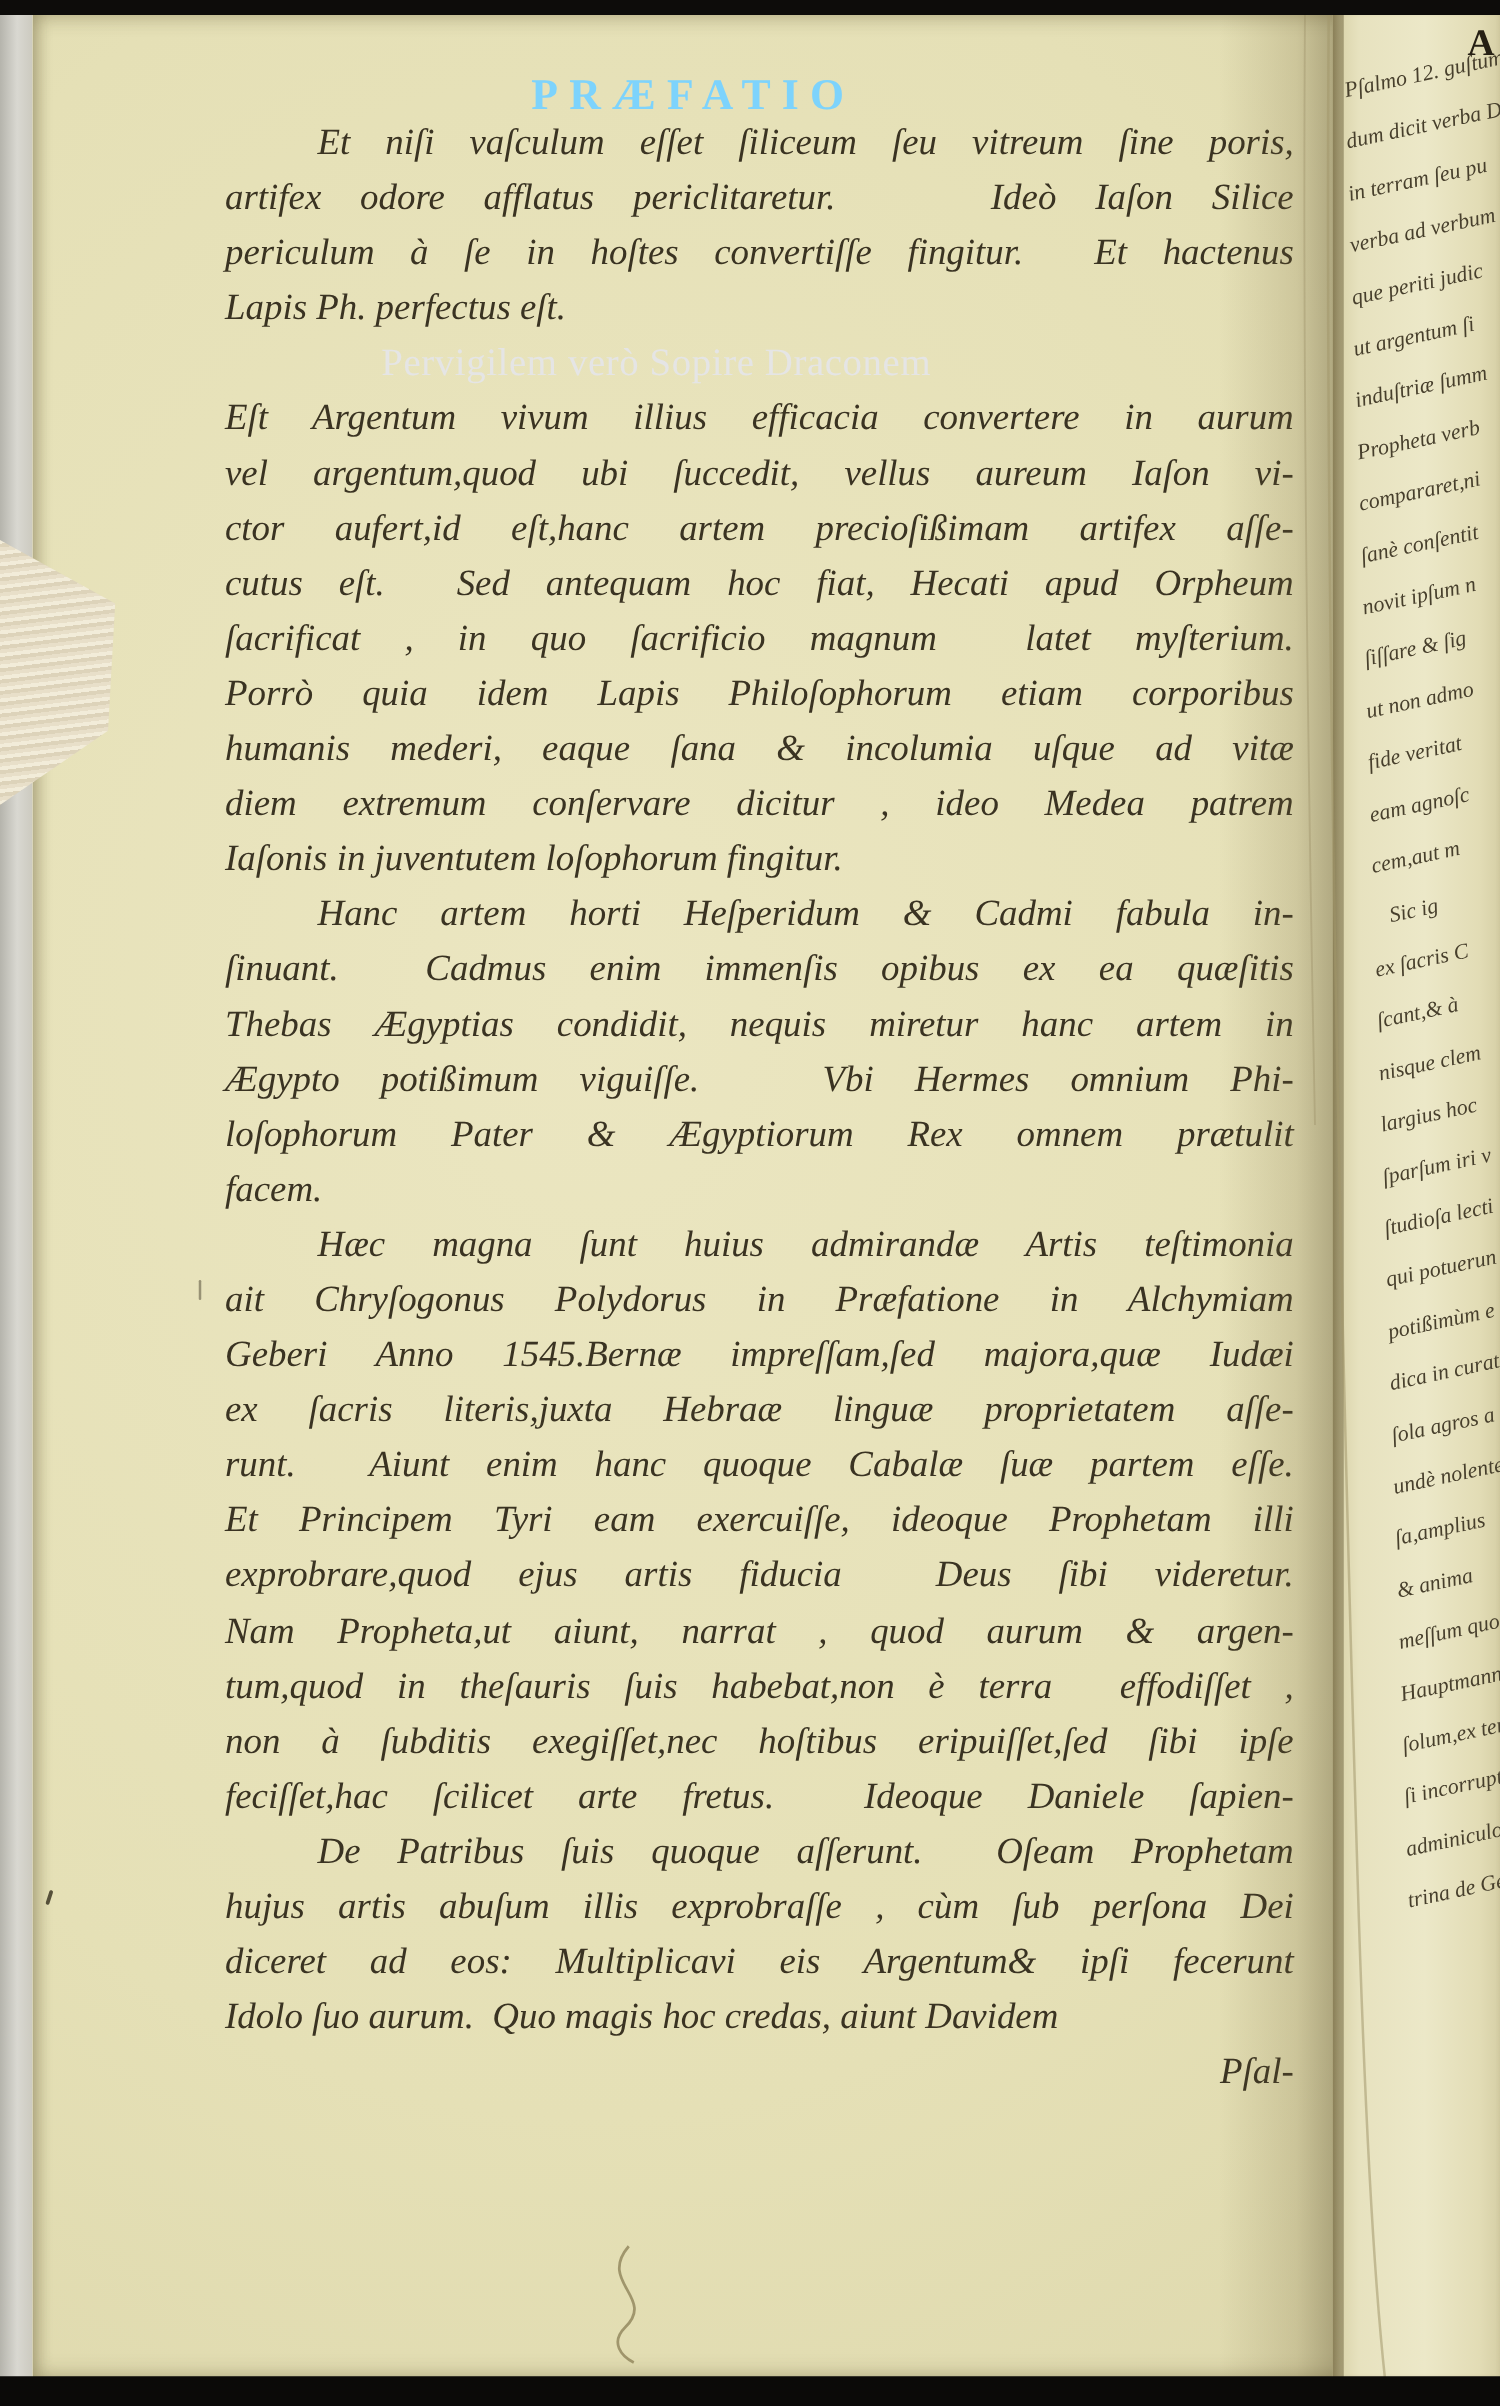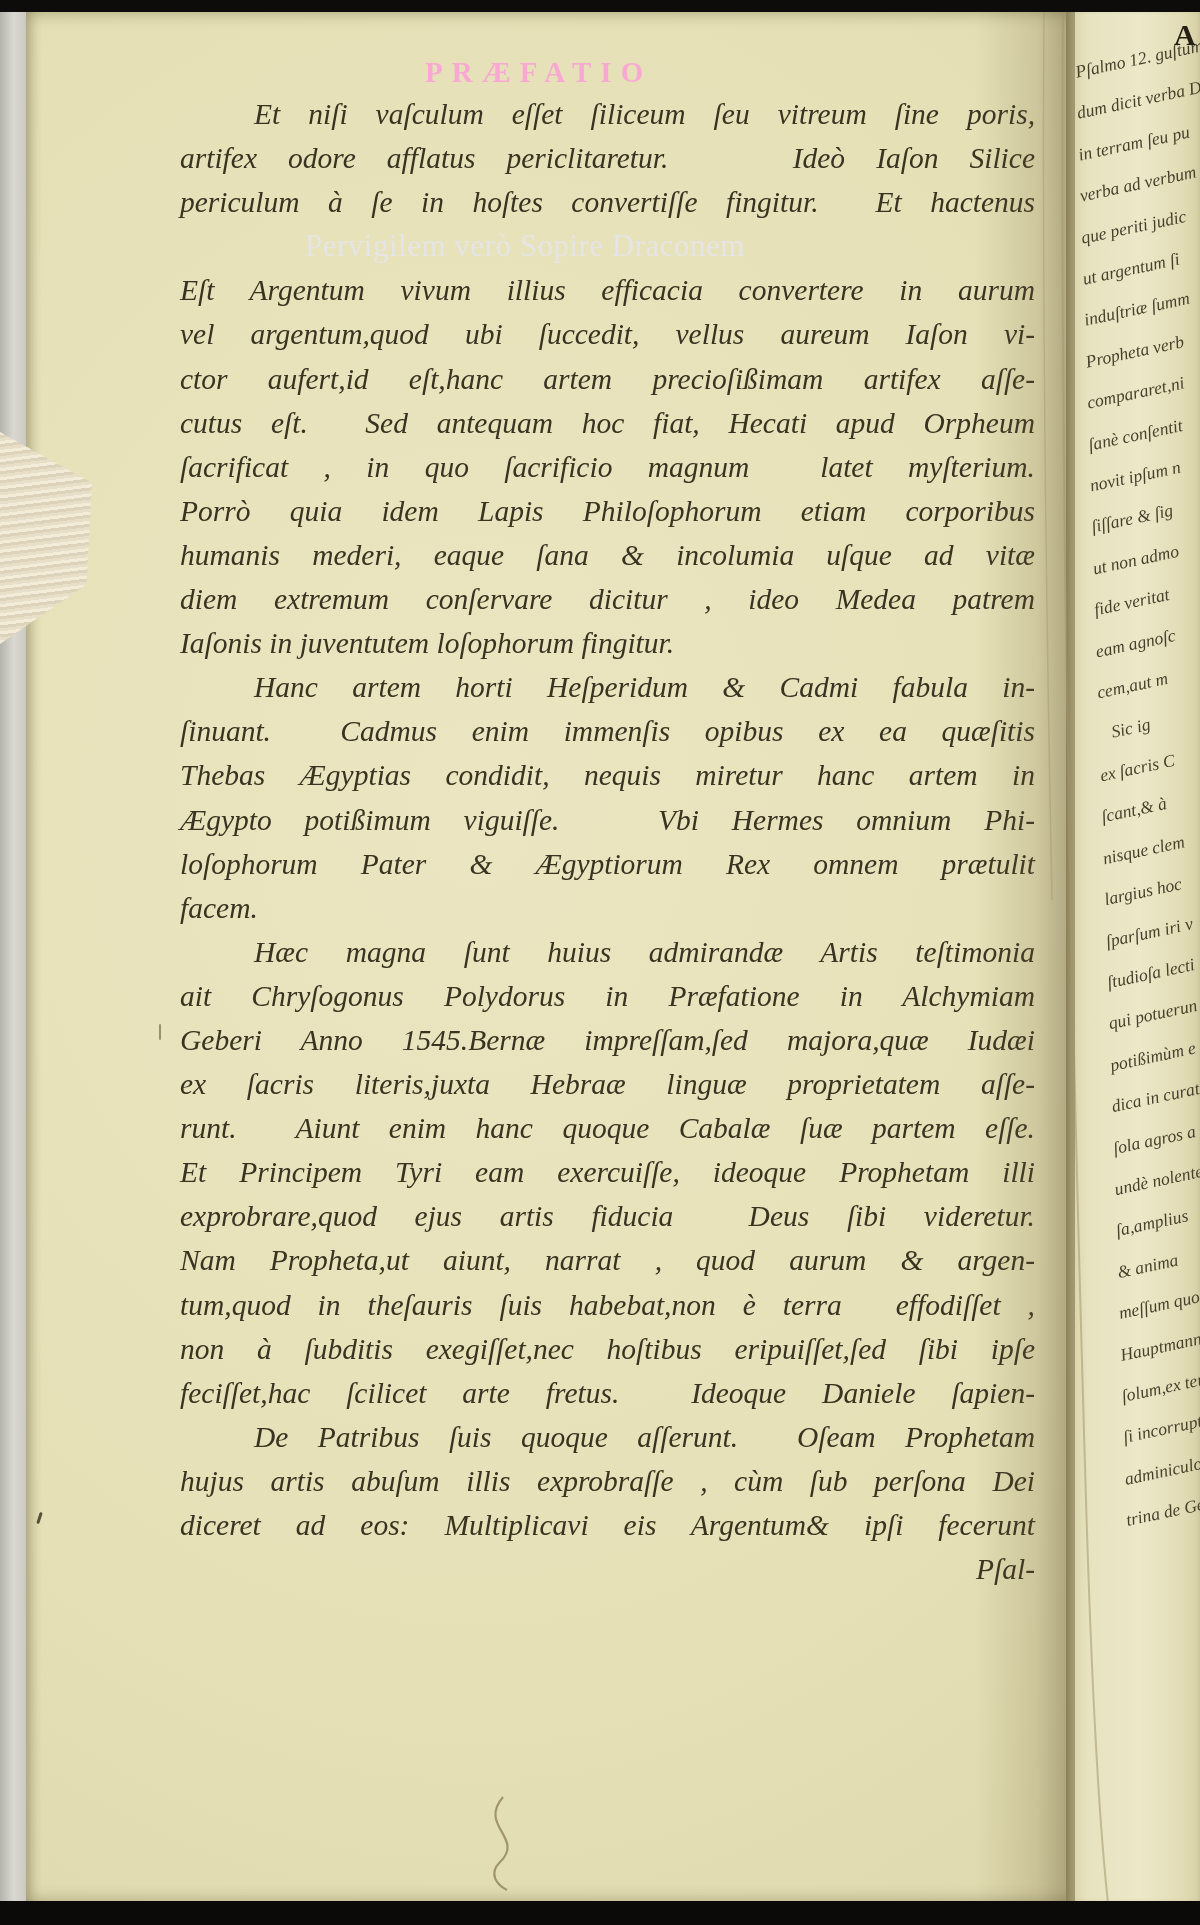--- a/index.html
+++ b/index.html
@@ -33,21 +33,21 @@
   .wedge{
     position:absolute;left:0;top:432px;width:96px;height:212px;z-index:6;
     clip-path:polygon(0 0,96% 24%,90% 72%,0 100%);
     background:repeating-linear-gradient(173deg,#f2ecd9 0 3px,#ddd3ba 3px 6px,#e8dfc9 6px 9px);
     filter:drop-shadow(2px 4px 4px rgba(80,70,40,.5));
   }
   .overlay{position:absolute;left:0;top:0;z-index:9;pointer-events:none;}
   
   .headline{
     position:absolute;left:425px;top:56px;z-index:7;
-    font-size:29px;letter-spacing:9px;color:#f9a8d4;font-weight:600;white-space:nowrap;
+    font-size:35px;letter-spacing:9px;color:#7dd3fc;font-weight:600;white-space:nowrap;
   }
   
   .textcol{
     position:absolute;left:180px;top:92px;width:855px;z-index:7;
     font-size:29.5px;line-height:44.1px;font-style:italic;color:#3a3322;
   }
   .tl{text-align:justify;text-align-last:justify;}
   .tl.first{text-indent:74px;}
   .tl.last{text-align-last:left;}
   .tl.center{font-style:normal;text-align:center;text-align-last:center;padding-right:165px;font-size:31px;letter-spacing:.5px;color:#e5e5e5;}
@@ -78,20 +78,21 @@
   <div class="strip"></div>
   <div class="wedge"></div>
 
   <div class="headline">PRÆFATIO</div>
 
   <div class="textcol">
 
   <div class="tl first">Et niſi vaſculum eſſet ſiliceum ſeu vitreum ſine poris,</div>
       <div class="tl">artifex odore afflatus periclitaretur.&nbsp;&nbsp;&nbsp;&nbsp;Ideò Iaſon Silice</div>
       <div class="tl">periculum à ſe in hoſtes convertiſſe fingitur.&nbsp;&nbsp;Et hactenus</div>
+      <div class="tl last">Lapis Ph. perfectus eſt.</div>
       <div class="tl center">Pervigilem verò Sopire Draconem</div>
       <div class="tl">Eſt Argentum vivum illius efficacia convertere in aurum</div>
       <div class="tl">vel argentum,quod ubi ſuccedit, vellus aureum Iaſon vi-</div>
       <div class="tl">ctor aufert,id eſt,hanc artem precioſißimam artifex aſſe-</div>
       <div class="tl">cutus eſt.&nbsp;&nbsp;Sed antequam hoc fiat, Hecati apud Orpheum</div>
       <div class="tl">ſacrificat , in quo ſacrificio magnum&nbsp; latet myſterium.</div>
       <div class="tl">Porrò quia idem Lapis Philoſophorum etiam corporibus</div>
       <div class="tl">humanis mederi, eaque ſana &amp; incolumia uſque ad vitæ</div>
       <div class="tl">diem extremum conſervare dicitur , ideo Medea patrem</div>
       <div class="tl last">Iaſonis in juventutem loſophorum fingitur.</div>
@@ -108,20 +109,21 @@
       <div class="tl">runt.&nbsp;&nbsp;Aiunt enim hanc quoque Cabalæ ſuæ partem eſſe.</div>
       <div class="tl">Et Principem Tyri eam exercuiſſe, ideoque Prophetam illi</div>
       <div class="tl">exprobrare,quod ejus artis fiducia&nbsp; Deus ſibi videretur.</div>
       <div class="tl">Nam Propheta,ut aiunt, narrat , quod aurum &amp; argen-</div>
       <div class="tl">tum,quod in theſauris ſuis habebat,non è terra&nbsp; effodiſſet ,</div>
       <div class="tl">non à ſubditis exegiſſet,nec hoſtibus eripuiſſet,ſed ſibi ipſe</div>
       <div class="tl">feciſſet,hac ſcilicet arte fretus.&nbsp; Ideoque Daniele ſapien-</div>
       <div class="tl first">De Patribus ſuis quoque aſſerunt.&nbsp;&nbsp;Oſeam Prophetam</div>
       <div class="tl">hujus artis abuſum illis exprobraſſe , cùm ſub perſona Dei</div>
       <div class="tl">diceret ad eos: Multiplicavi eis Argentum&amp; ipſi fecerunt</div>
+      <div class="tl last">Idolo ſuo aurum.&nbsp;&nbsp;Quo magis hoc credas, aiunt Davidem</div>
       <div class="tl catch">Pſal-</div>
     </div>
 
   <div class="fragments">
 
   <div class="fr">Pſalmo 12. guſtum</div>
       <div class="fr">dum dicit verba D</div>
       <div class="fr">in terram ſeu pu</div>
       <div class="fr">verba ad verbum</div>
       <div class="fr">que periti judic</div>

